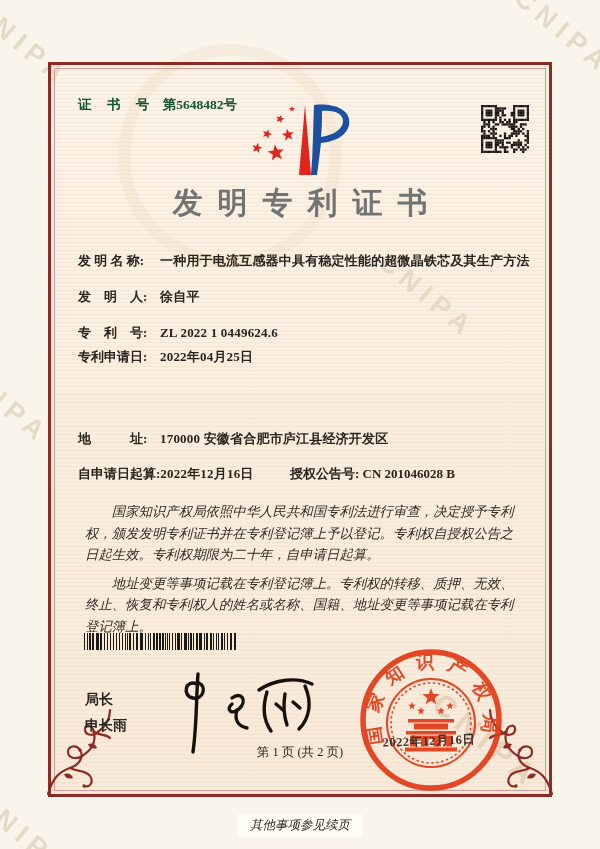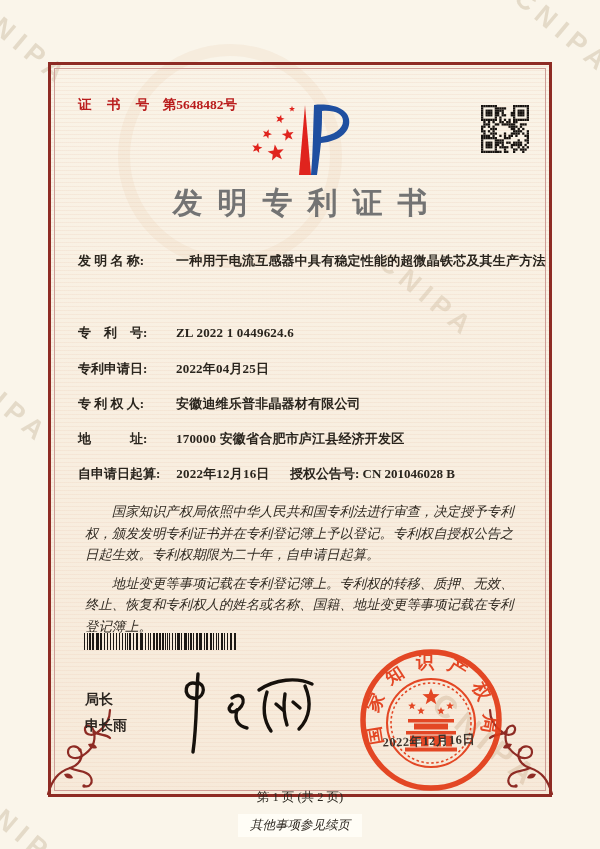--- a/index.html
+++ b/index.html
@@ -19,51 +19,51 @@
 
   
   .frame{position:absolute;left:48px;top:62px;width:504px;height:735px;box-sizing:border-box;
       border:3px solid #8e2b24;}
   .frame-inner{position:absolute;inset:3px;border:1px solid #cf9d96;}
   .corner{position:absolute;width:92px;height:92px;}
   .corner.left{left:42px;top:706px;transform:none;}
   .corner.right{left:466px;top:706px;transform:scaleX(-1);}
 
   
-  .cert-no{position:absolute;left:78px;top:96px;font-size:13.5px;font-weight:600;color:#b91c1c;}
+  .cert-no{position:absolute;left:78px;top:96px;font-size:13.5px;font-weight:600;color:#14532d;}
   .cert-no .lbl{letter-spacing:6px;margin-right:4px;}
   .logo{position:absolute;left:247px;top:101px;width:108px;height:76px;}
   .qr{position:absolute;left:481px;top:105px;width:48px;height:48px;}
   .title{position:absolute;left:0;right:0;top:183px;text-align:center;font-size:30px;font-weight:700;
       color:#737373;letter-spacing:15px;text-indent:15px;}
 
   
   .frow{position:absolute;left:78px;width:462px;font-size:13px;font-weight:600;color:#29241d;white-space:nowrap;}
   .flabel{display:inline-block;min-width:82px;}
-  .fvalue{margin-left:16px;letter-spacing:0.2px;}
-  .f0{top:252px}.f1{top:288px}.f2{top:324px}.f3{top:360px}.f4{top:395px}.f5{top:430px}
+  .fvalue{margin-left:0;letter-spacing:0.2px;}
+  .f0{top:252px}.f1{top:288px}.f2{top:324px}.f3{top:348px}.f4{top:395px}.f5{top:430px}
   .frow.grant{top:465px;}
   .grant-no{position:absolute;left:212px;top:0;}
 
   
   .paras{position:absolute;left:78px;top:494px;width:448px;font-size:13.4px;line-height:21.5px;
       color:#302a22;font-style:italic;}
   .paras p{margin:7px;text-indent:2em;}
 
   
   .barcode{position:absolute;left:84px;top:633px;width:156px;height:17px;}
   .official{position:absolute;left:85px;top:687px;font-family:Liberation Mono, monospace;
       font-size:14px;font-weight:700;color:#2b2520;line-height:26px;}
   .signature{position:absolute;left:166px;top:668px;width:160px;height:90px;}
   .seal{position:absolute;left:356px;top:645px;width:150px;height:150px;}
   .seal-date{position:absolute;left:371px;top:733px;width:116px;text-align:center;font-size:12.5px;
       font-weight:700;color:#3a332c;letter-spacing:0.5px;transform:rotate(-2deg);white-space:nowrap;}
 
   
-  .page-info{position:absolute;left:0;right:0;top:789px;text-align:center;font-size:12.5px;color:#2b261f;}
+  .page-info{position:absolute;left:0;right:0;top:744px;text-align:center;font-size:12.5px;color:#2b261f;}
   .note{position:absolute;left:50%;top:806px;transform:translateX(-50%);background:rgba(255,253,247,0.95);
       padding:3px 12px;font-size:12.5px;font-style:italic;color:#2e2821;white-space:nowrap;margin-top:8px;}
 </style>
 </head>
 <body>
 
 <div class="page">
 
   <div class="circle-wm"></div>
   <span class="wm" style="left:-14px;top:-6px;">CNIPA</span>
@@ -371,28 +371,28 @@
         <rect x="11" y="20" width="1" height="1" fill="#171310"></rect>
         <rect x="14" y="20" width="1" height="1" fill="#171310"></rect>
         <rect x="18" y="20" width="1" height="1" fill="#171310"></rect>
       </svg></div>
 
   <div class="title">发明专利证书</div>
 
   <div class="frow f0">
     <span class="flabel">发 明 名 称:</span><span class="fvalue">一种用于电流互感器中具有稳定性能的超微晶铁芯及其生产方法</span>
   </div>
+  <div class="frow f1">
+    <span class="flabel">发　明　人:</span><span class="fvalue">徐自平</span>
+  </div>
   <div class="frow f2">
     <span class="flabel">专　利　号:</span><span class="fvalue">ZL 2022 1 0449624.6</span>
   </div>
   <div class="frow f3">
     <span class="flabel">专利申请日:</span><span class="fvalue">2022年04月25日</span>
-  </div>
-  <div class="frow f4">
-    <span class="flabel">专 利 权 人:</span><span class="fvalue">安徽迪维乐普非晶器材有限公司</span>
   </div>
   <div class="frow f5">
     <span class="flabel">地　　　址:</span><span class="fvalue">170000 安徽省合肥市庐江县经济开发区</span>
   </div>
   <div class="frow grant">
     <span class="flabel">自申请日起算:</span><span class="fvalue">2022年12月16日</span>
     <span class="grant-no">
       <span>授权公告号:</span>
       <span>CN 201046028 B</span>
     </span>

